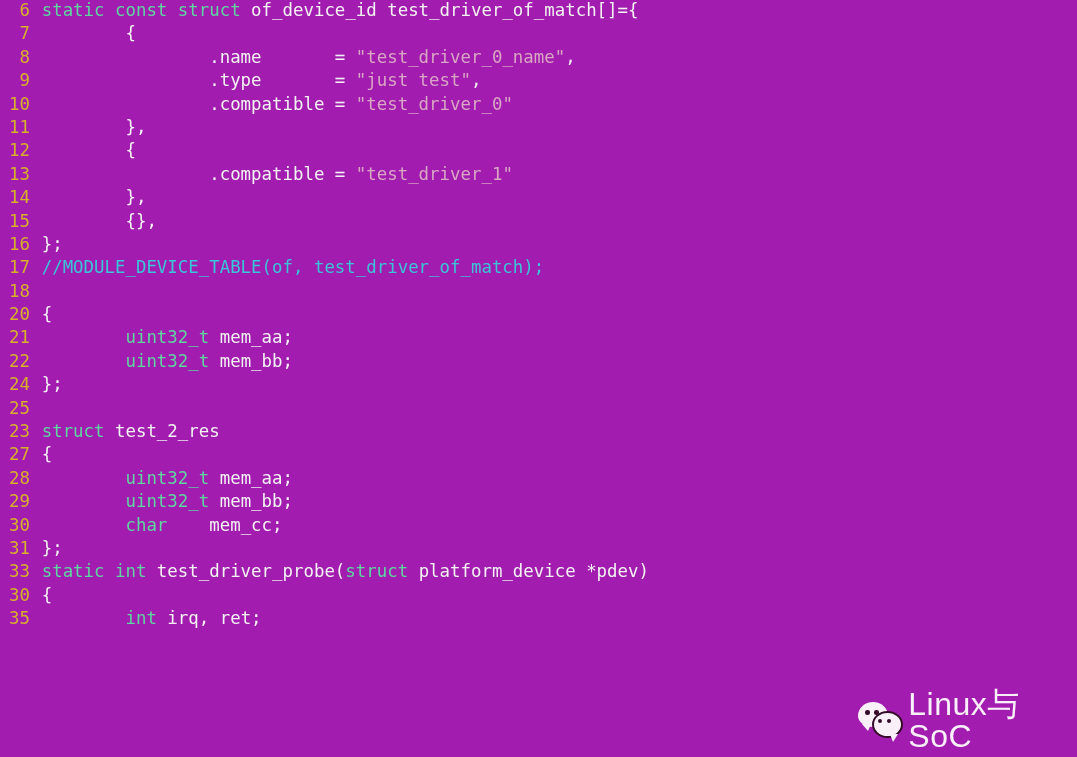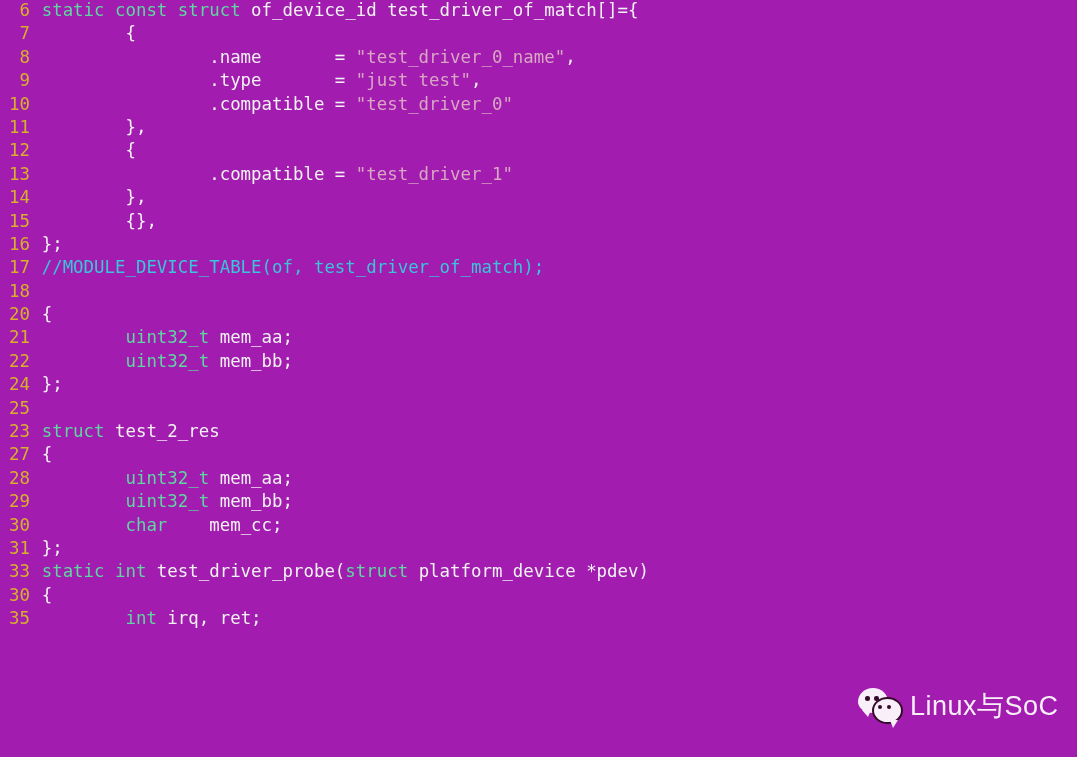--- a/index.html
+++ b/index.html
@@ -58,21 +58,21 @@
     left: 858px;
     top: 688px;
     display: flex;
     align-items: center;
     gap: 6px;
     opacity: 0.93;
     pointer-events: none;
   }
   #watermark .wm-text {
     font-family: "Liberation Sans", "DejaVu Sans", sans-serif;
-    font-size: 27px;
+    font-size: 32px;
     color: #ffffff;
     letter-spacing: 0.5px;
     line-height: 1;
   }
   .wechat-logo { position: relative; width: 46px; height: 36px; }
   .bubble-back {
     position: absolute; left: 0; top: 0;
     width: 30px; height: 25px;
     background: #ffffff;
     border-radius: 50% 50% 50% 50% / 55% 55% 45% 45%;

